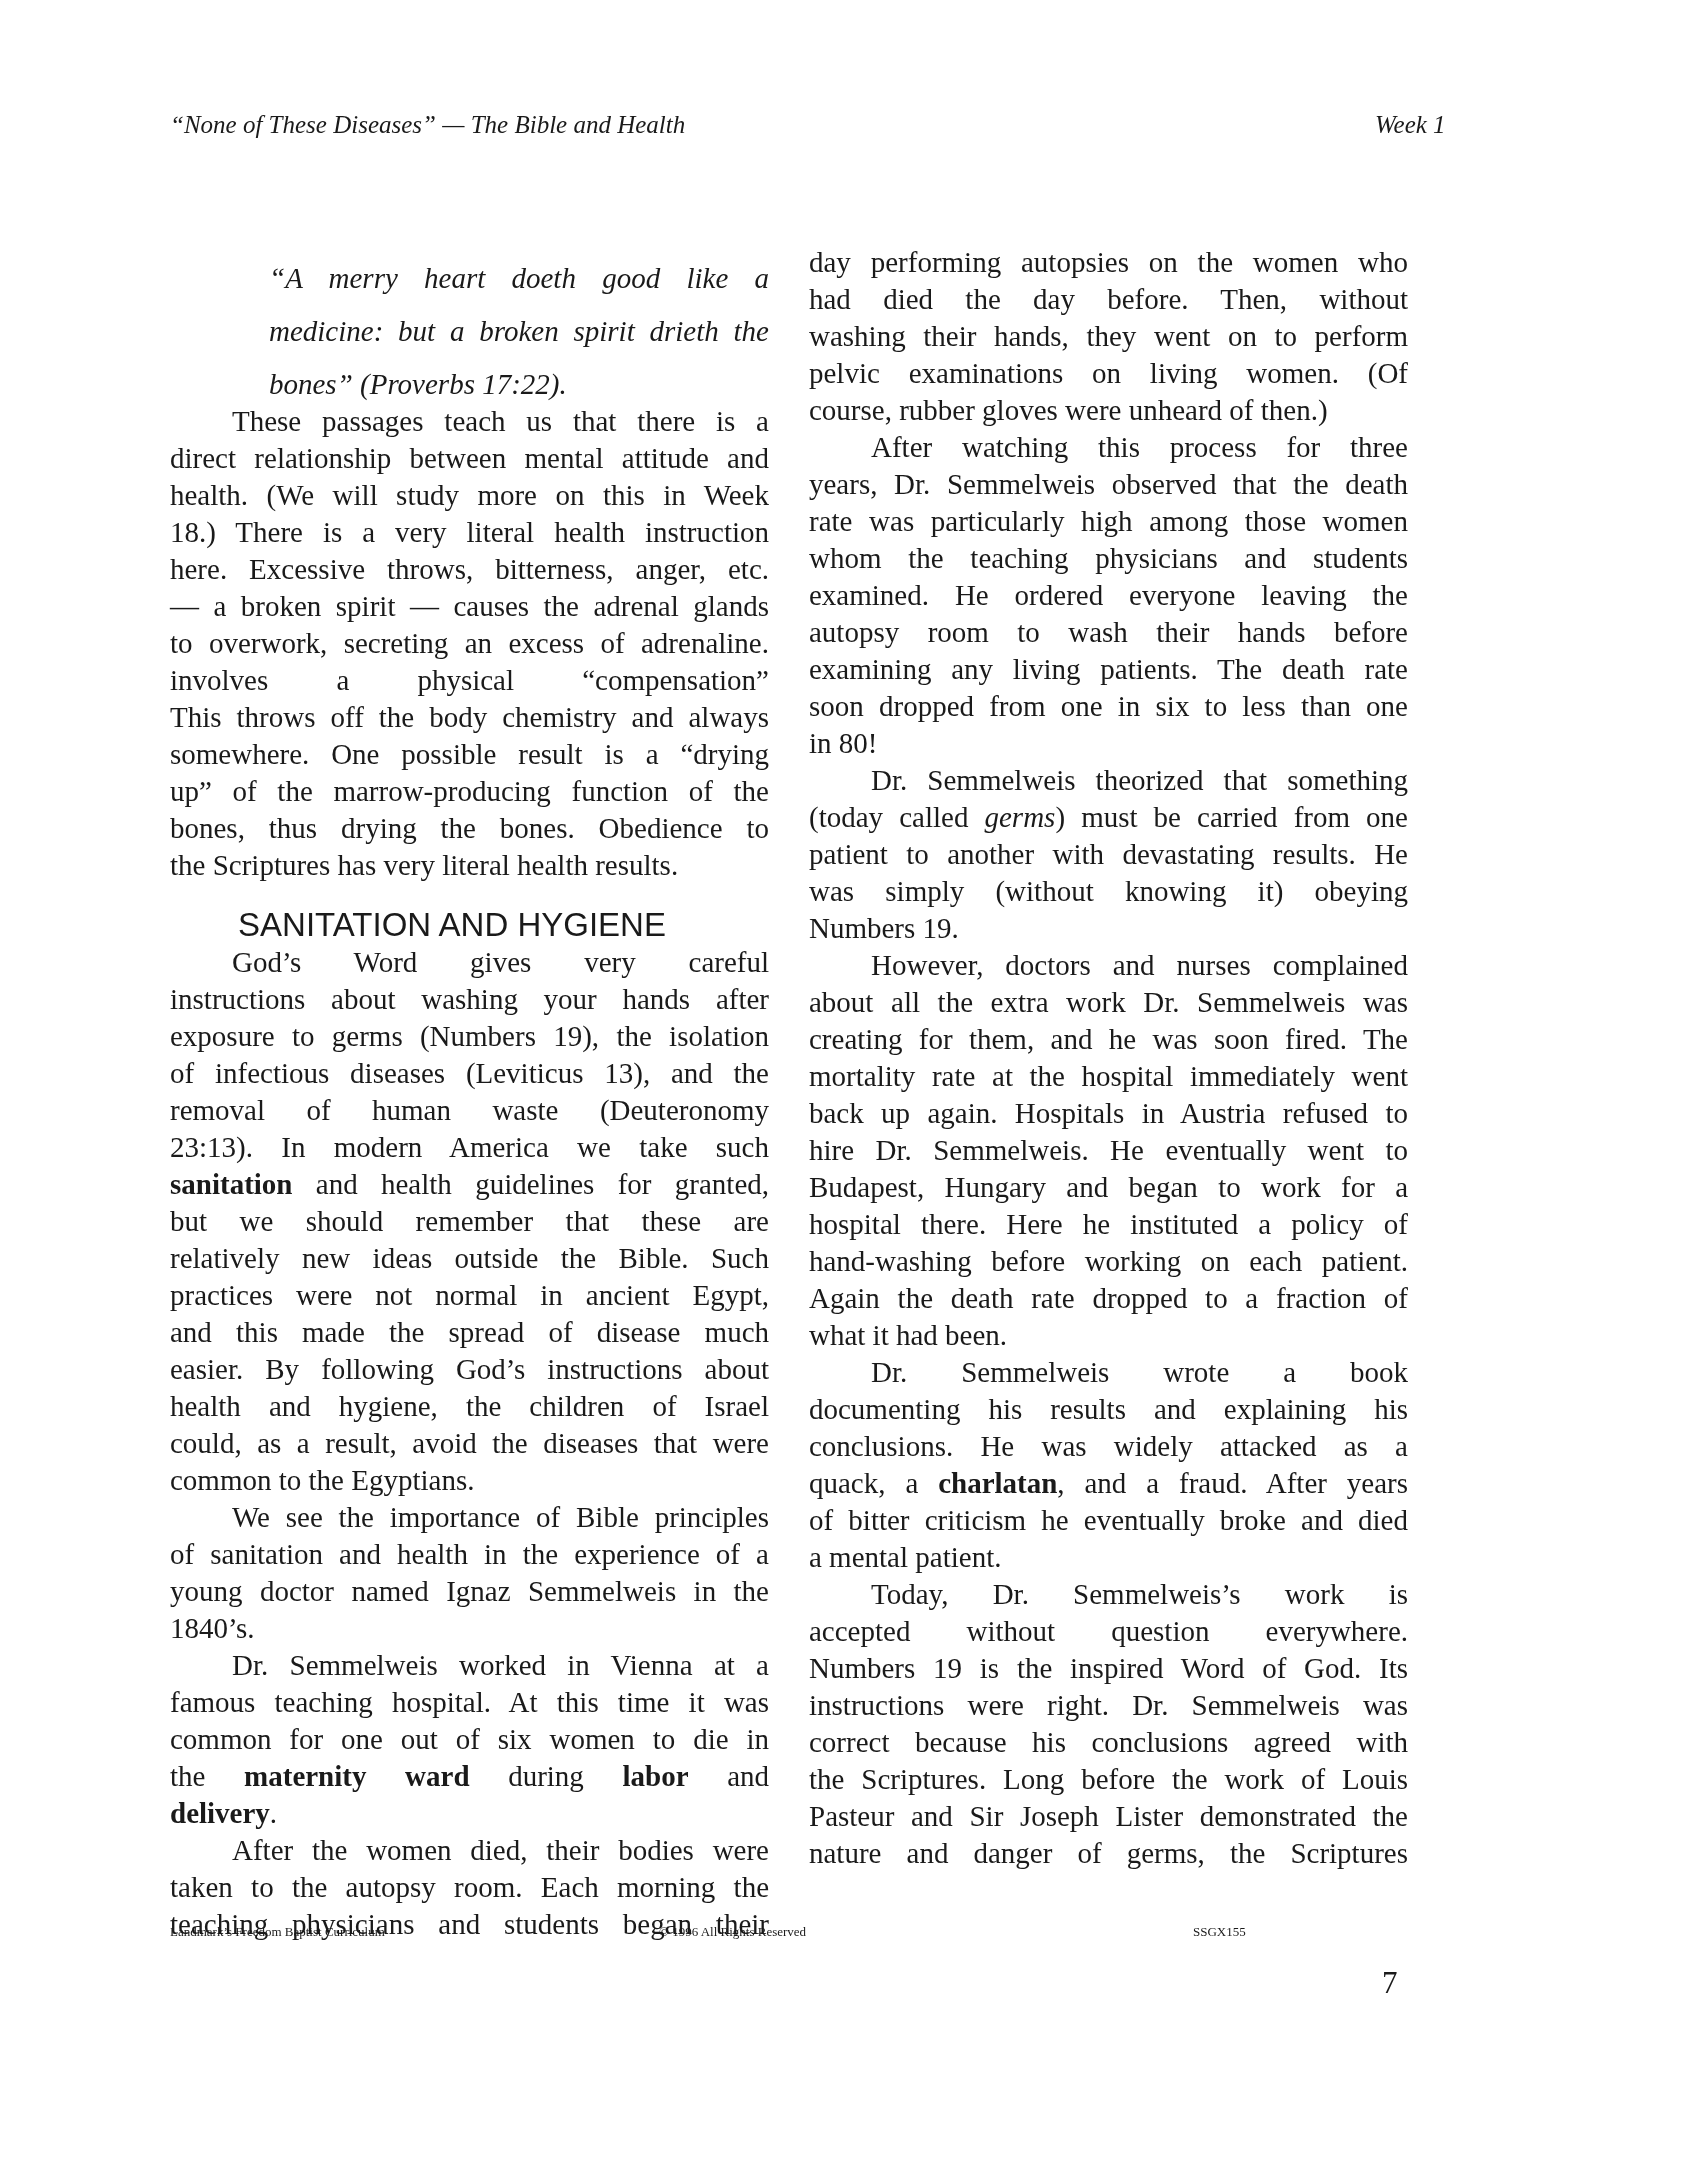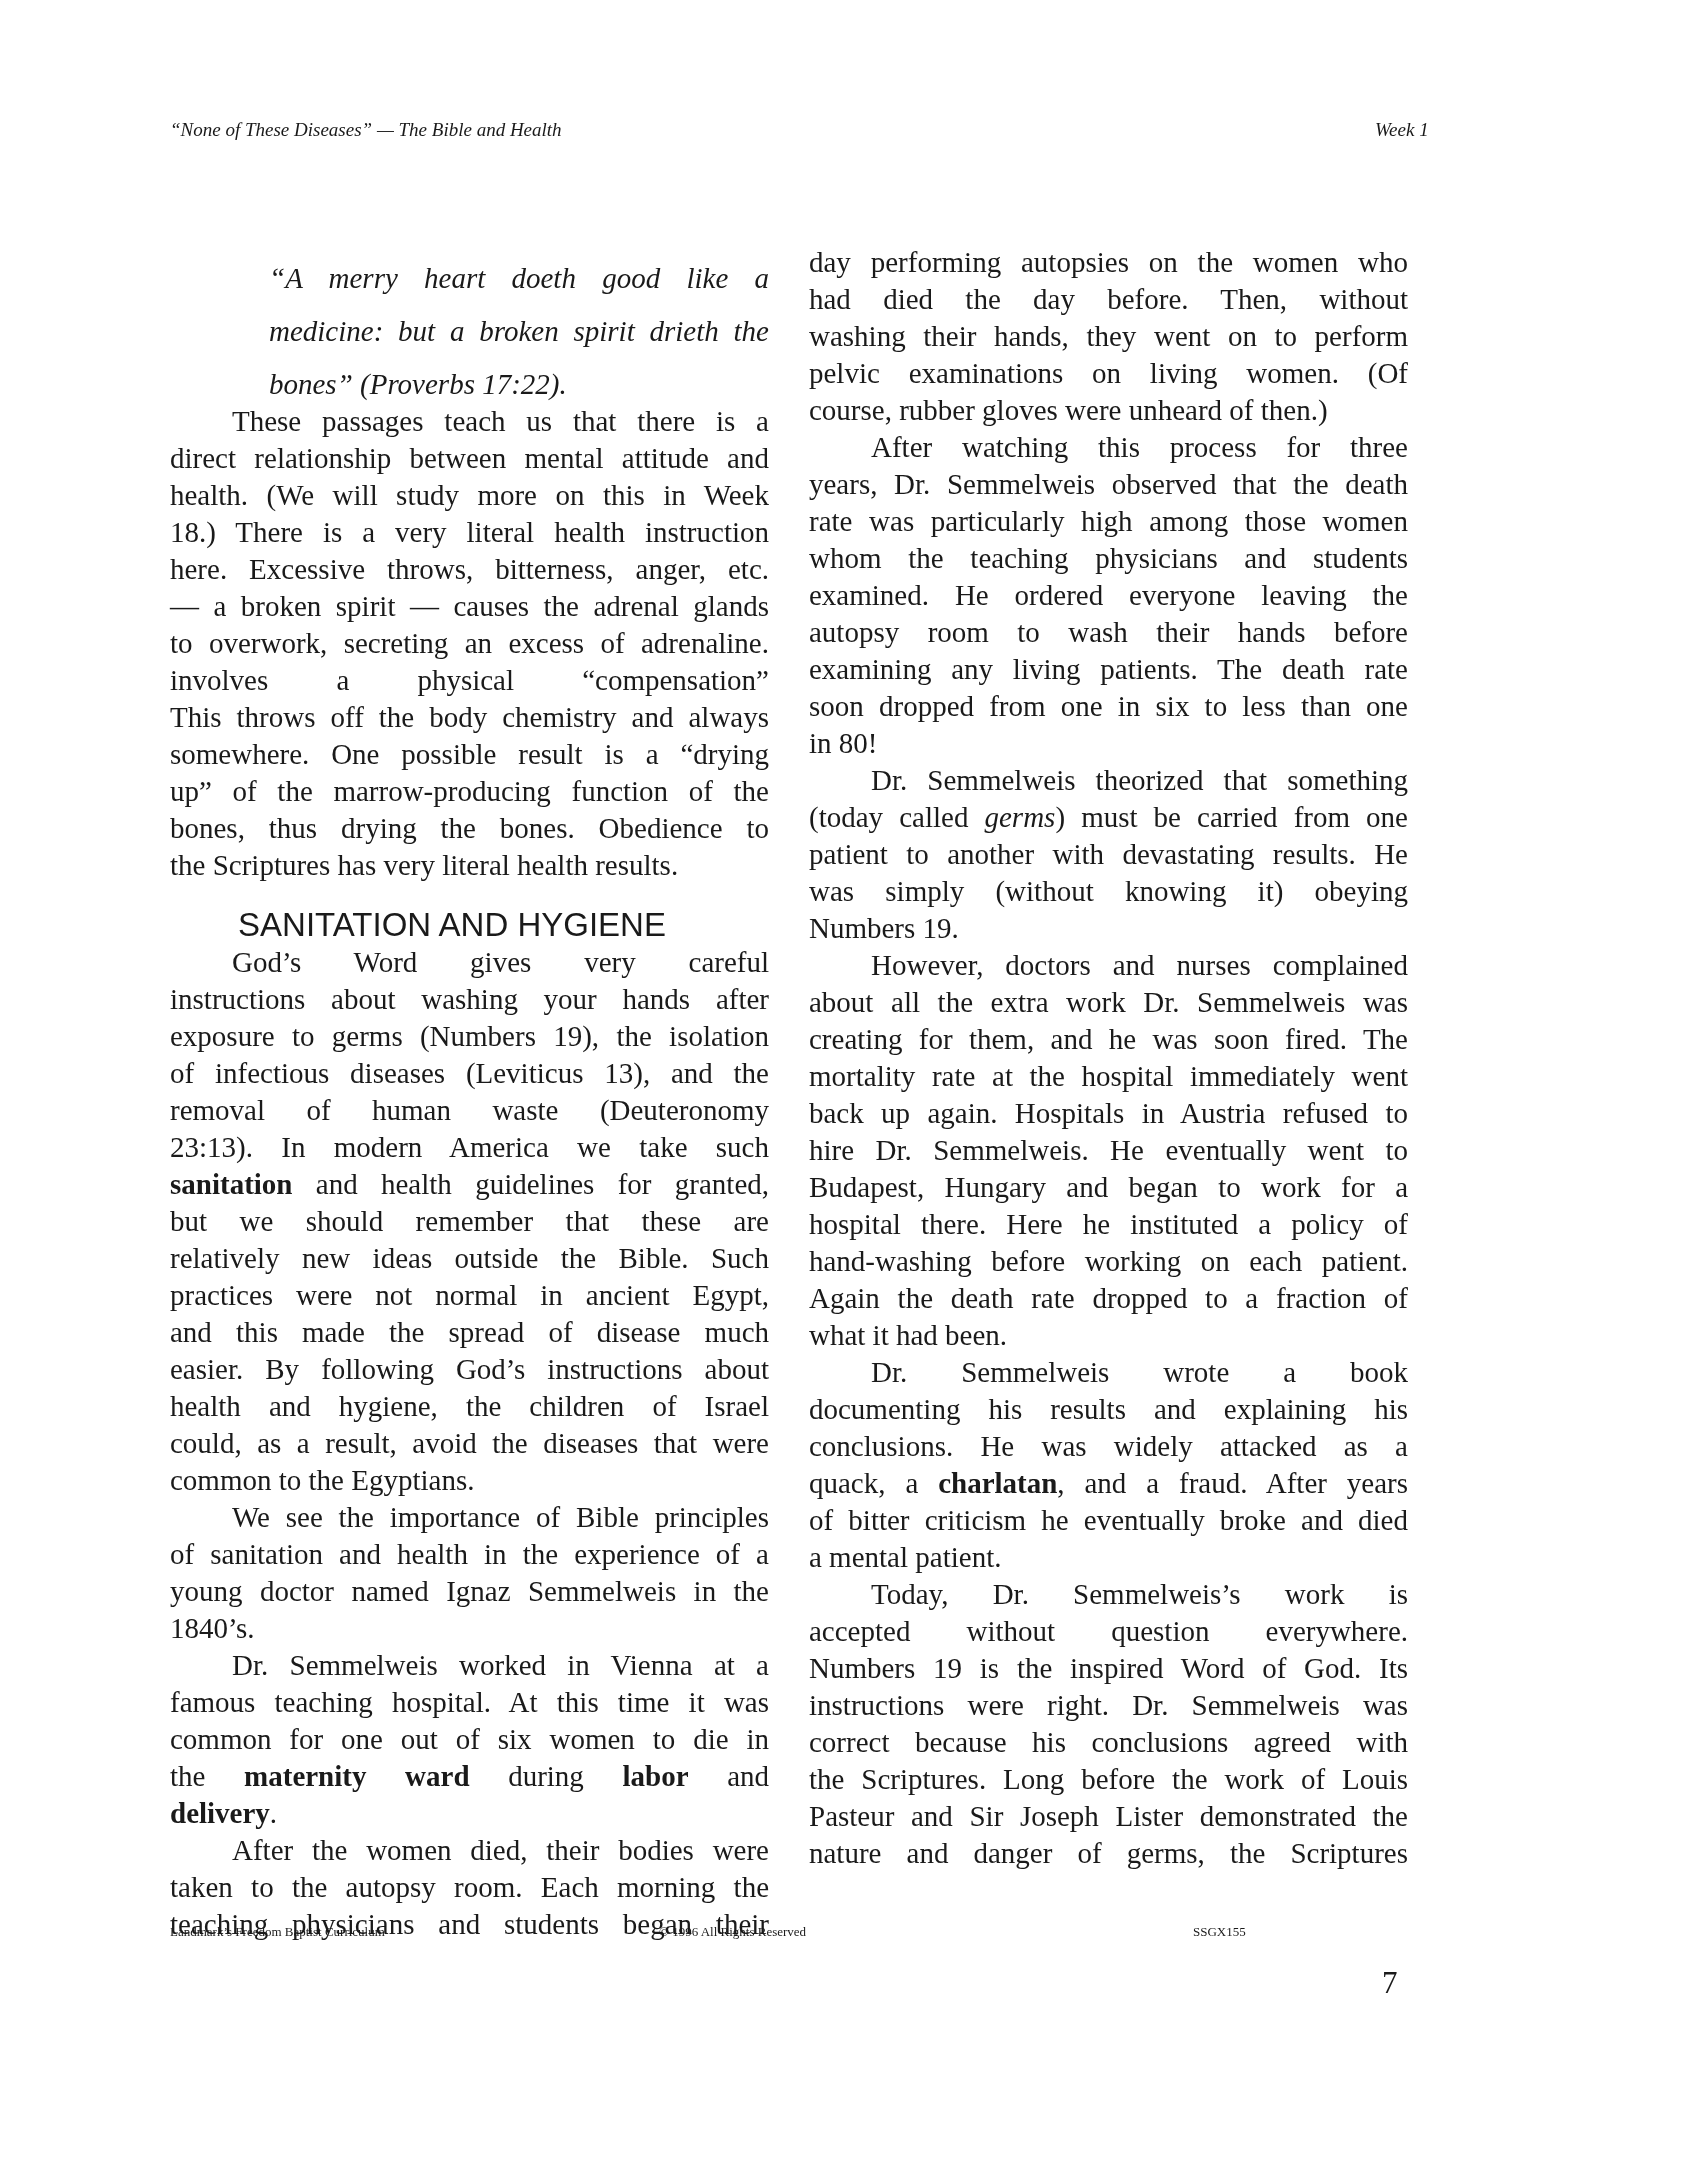--- a/index.html
+++ b/index.html
@@ -2,21 +2,21 @@
 <html style="font-size:14px"><head>
 <meta charset="utf-8">
 <style>
   html, body { margin: 0; padding: 0; }
   body {
     width: 1683px; height: 2177px; background: #ffffff; position: relative;
     font-family: "Liberation Serif", "DejaVu Serif", serif; color: #1a1a1a;
     overflow: hidden;
   }
   .running-head {
-    position: absolute; top: 119px; font-style: italic; font-size: 19px;
+    position: absolute; top: 111px; font-style: italic; font-size: 25px;
   }
   .rh-left { left: 170px; }
   .rh-right { left: 1327px; margin-left: 48px; }
   .col {
     position: absolute; top: 244px; width: 599px;
     font-size: 29px; line-height: 37px;
   }
   .col-left { left: 170px; }
   .col-right { left: 809px; }
   .line {

